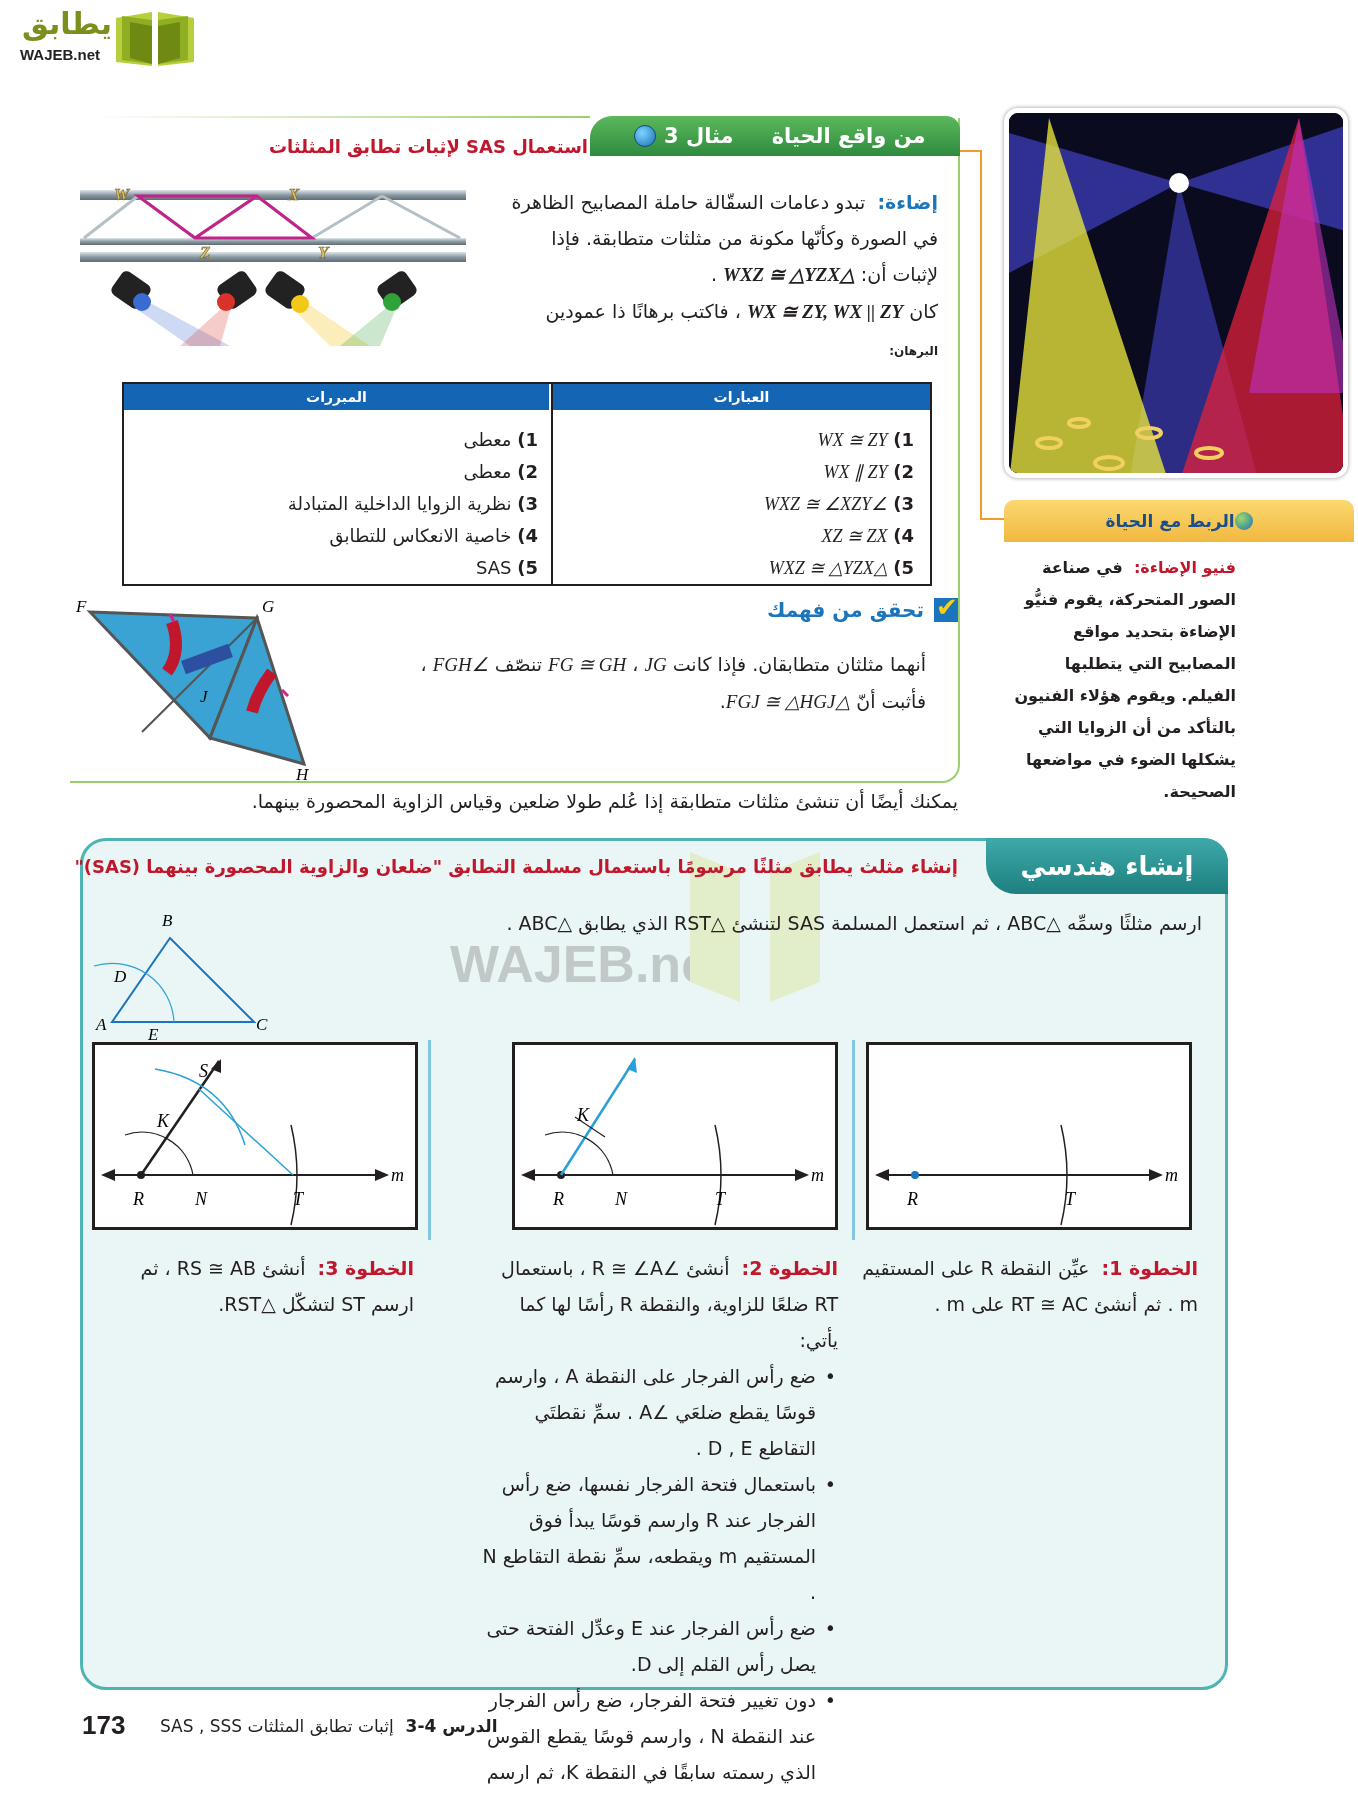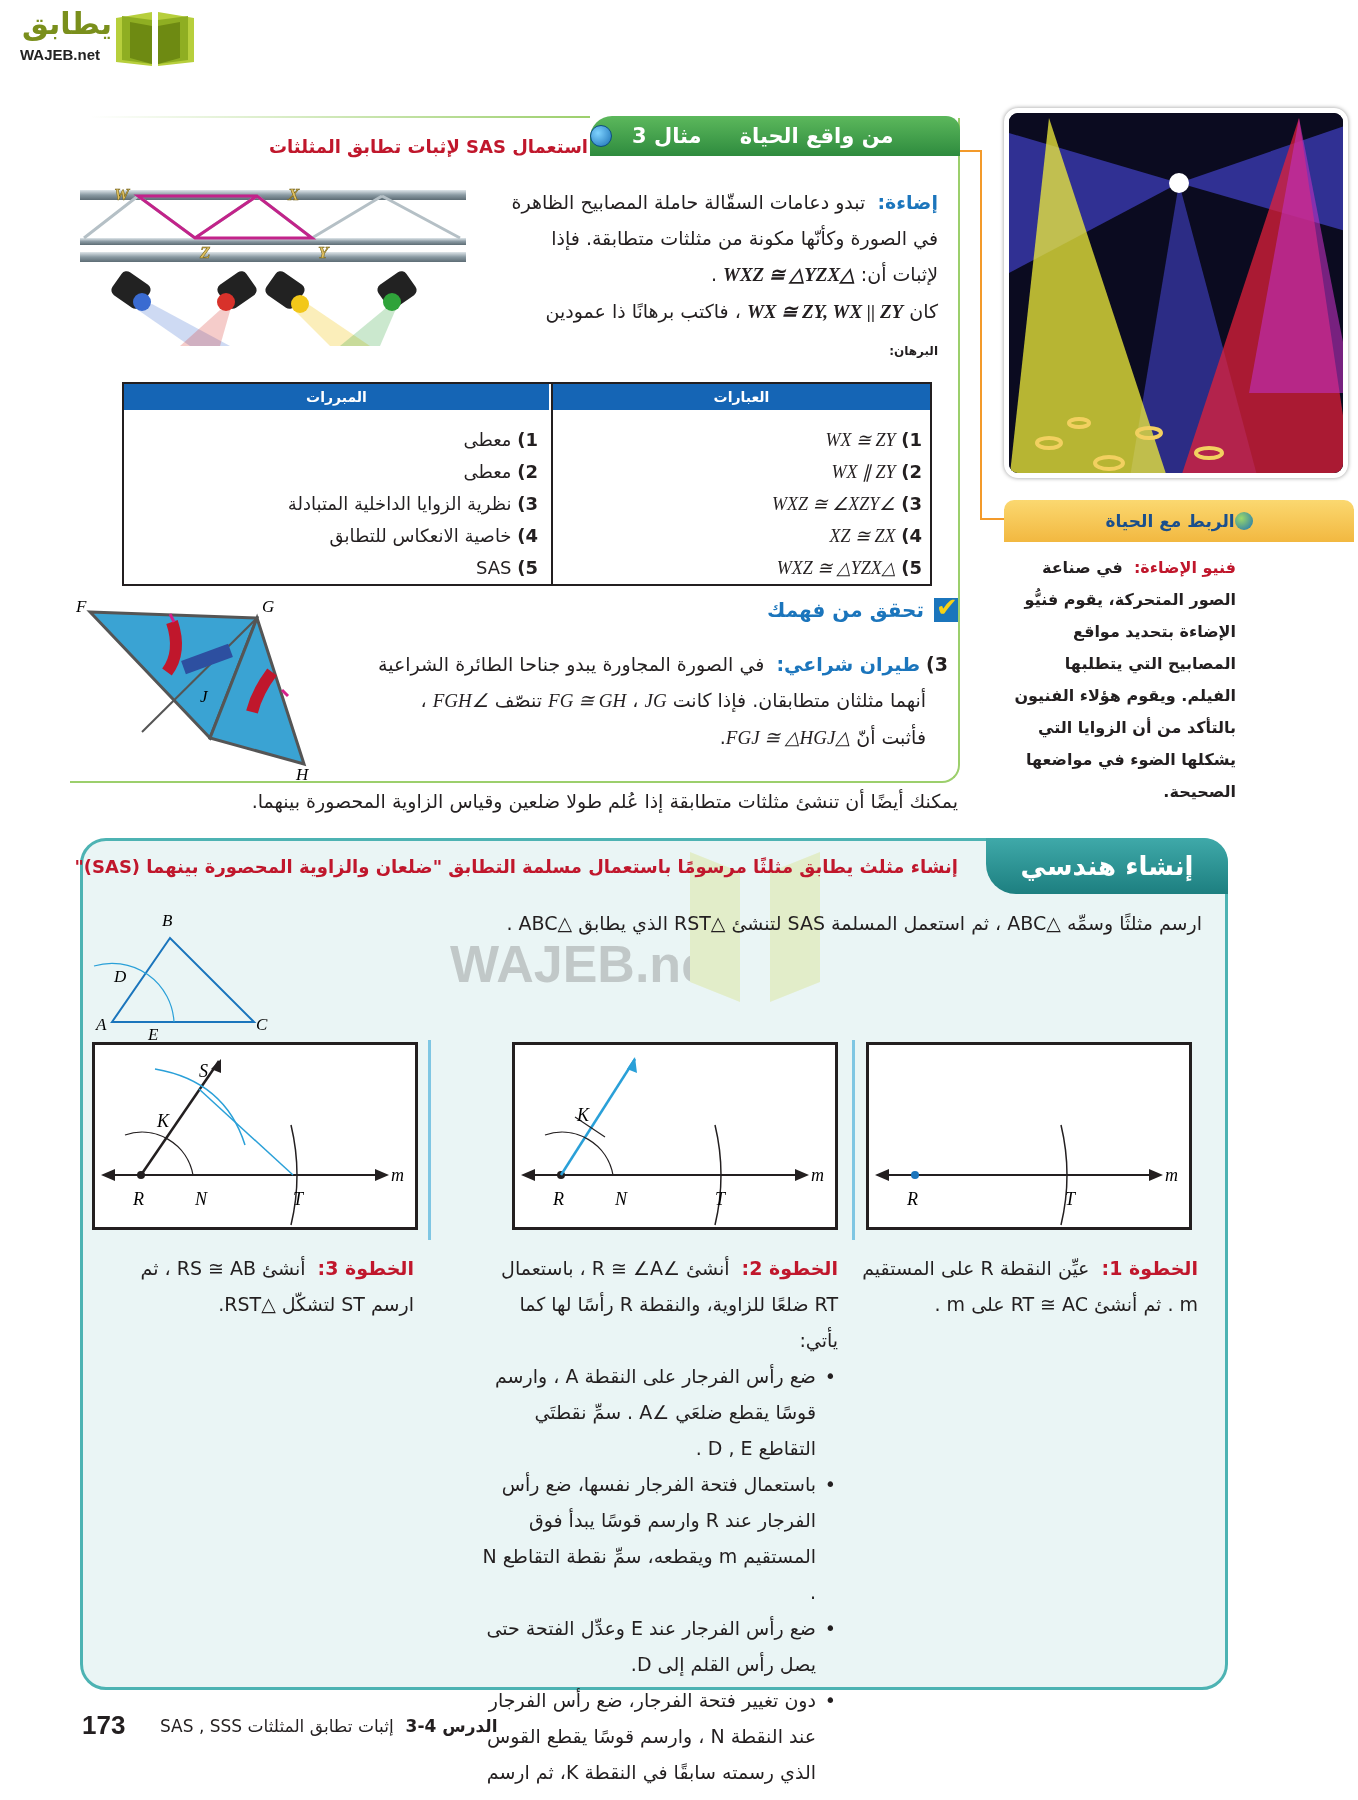--- a/index.html
+++ b/index.html
@@ -30,21 +30,21 @@
   #proof-label { right: 420px; top: 344px; font-size: 12px; font-weight: bold; }
 
   
   #proof-table { left: 122px; top: 382px; width: 810px; height: 204px; border: 2px solid #231f20; }
   #proof-table .hdr { position:absolute; top:0; height: 26px; background: #1565b5; color: #fff; font-weight: bold; font-size: 14px; display:flex; align-items:center; justify-content:center; }
   #proof-table .hdr.l { left:0; width: 427px; border-right: 2px solid #fff; }
   #proof-table .hdr.r { left: 429px; right: 0; }
   #proof-table .divider { position:absolute; left: 427px; top: 0; bottom: 0; width: 2px; background: #231f20; }
   #proof-table .col { position:absolute; top: 40px; font-size: 18px; line-height: 32px; }
   #proof-table .col.l { right: 392px; width: 380px; }
-  #proof-table .col.r { right: 8px; width: 330px; }
+  #proof-table .col.r { right: 16px; width: 330px; }
   .num { font-weight: bold; }
 
   
   #check-heading { right: 400px; top: 598px; font-size: 20px; font-weight: bold; color: #1b75bc; display:flex; align-items:center; gap: 10px; }
   #check-heading .box { width: 24px; height: 24px; background: #1b75bc; position: relative; }
   #check-heading .box::after { content: "✔"; position:absolute; left: 2px; top: -6px; color: #f7d117; font-size: 26px; }
   #check-text { right: 410px; top: 646px; width: 620px; }
 
   
   #photo-lights { left: 1004px; top: 108px; width: 344px; height: 370px; border-radius: 14px; border: 5px solid #fff; box-shadow: 0 0 4px #999; overflow: hidden; background: #0a0a1a; }
@@ -85,21 +85,21 @@
     <path d="M74 6 L44 10 L44 54 L74 50 Z" fill="#8fae22"></path>
     <path d="M16 12 L38 16 L38 54 L16 48 Z" fill="#6e8a12"></path>
     <path d="M66 12 L44 16 L44 54 L66 48 Z" fill="#6e8a12"></path>
   </svg>
 </div>
 
 <div id="example-topline" class="abs"></div>
 <div id="example-frame" class="abs"></div>
 <div id="example-tab" class="abs rtl">
   <span>من واقع الحياة</span>
-  <span style="display:flex;align-items:center;gap:20px;">
+  <span style="display:flex;align-items:center;gap:8px;padding-left:44px;">
     <span>مثال 3</span>
     <span class="globe"></span>
   </span>
 </div>
 <div id="example-subtitle" class="abs rtl">استعمال SAS لإثبات تطابق المثلثات</div>
 
 <svg class="abs" style="left:80px;top:186px;width:390px;height:160px;" viewBox="0 0 390 160">
   <defs>
     <linearGradient id="bar" x1="0" y1="0" x2="0" y2="1">
         <stop offset="0" stop-color="#dfe6ea"></stop>
@@ -179,21 +179,20 @@
   <text x="190" y="20" font-family="Liberation Serif" font-style="italic" font-size="17">G</text>
   <text x="128" y="110" font-family="Liberation Serif" font-style="italic" font-size="17">J</text>
   <text x="224" y="188" font-family="Liberation Serif" font-style="italic" font-size="17">H</text>
 </svg>
 
 <div id="check-heading" class="abs rtl">
   <span class="box"></span>
   <span>تحقق من فهمك</span>
 </div>
 <div id="check-text" class="abs rtl para">
-  <div><span class="num">3)</span> <span class="kw-blue">طيران شراعي:</span>&nbsp;&nbsp;<span>في الصورة المجاورة يبدو جناحا الطائرة الشراعية</span></div>
   <div style="padding-right:22px"><span>أنهما مثلثان متطابقان. فإذا كانت</span> <span class="math">FG ≅ GH</span> <span>،</span> <span class="math">JG</span> <span>تنصّف</span> <span class="math">∠FGH</span> <span>،</span></div>
   <div style="padding-right:22px"><span>فأثبت أنّ</span> <span class="math">△FGJ ≅ △HGJ</span>.</div>
 </div>
 
 <div id="connector" class="abs"></div>
 <div id="photo-lights" class="abs">
   <svg width="344" height="370" viewBox="0 0 344 370">
     <rect width="344" height="370" fill="#0b0b20"></rect>
     <polygon points="170,70 0,20 0,160" fill="#3a3ab0" opacity=".8"></polygon>
     <polygon points="170,70 344,10 344,120" fill="#3a3ab0" opacity=".8"></polygon>

